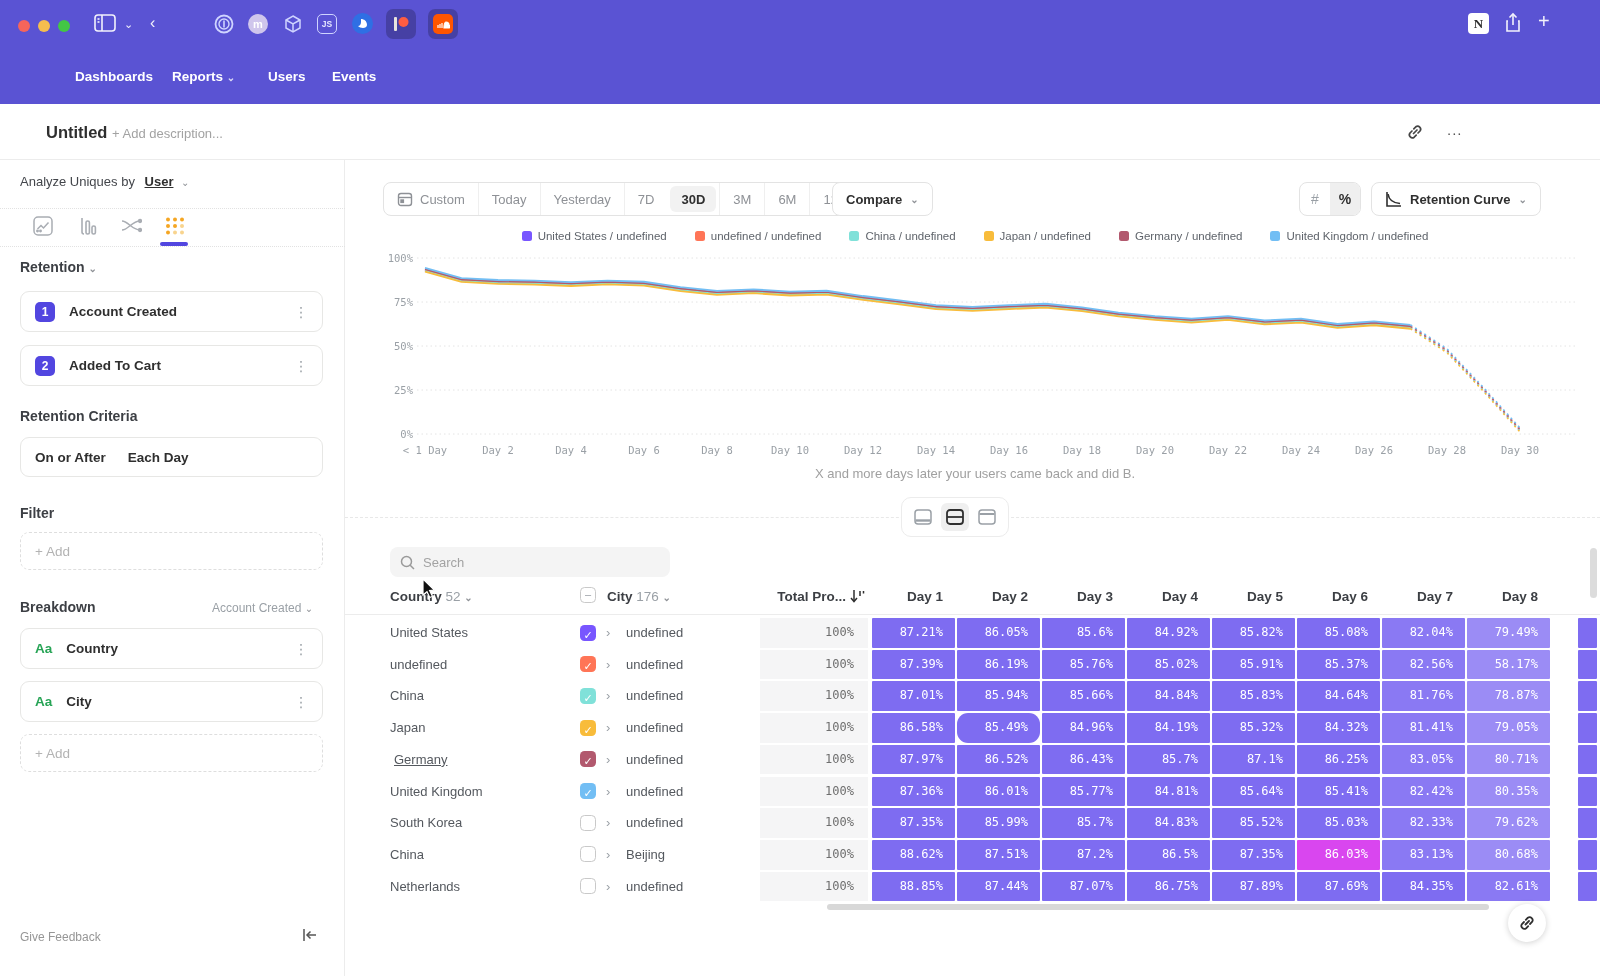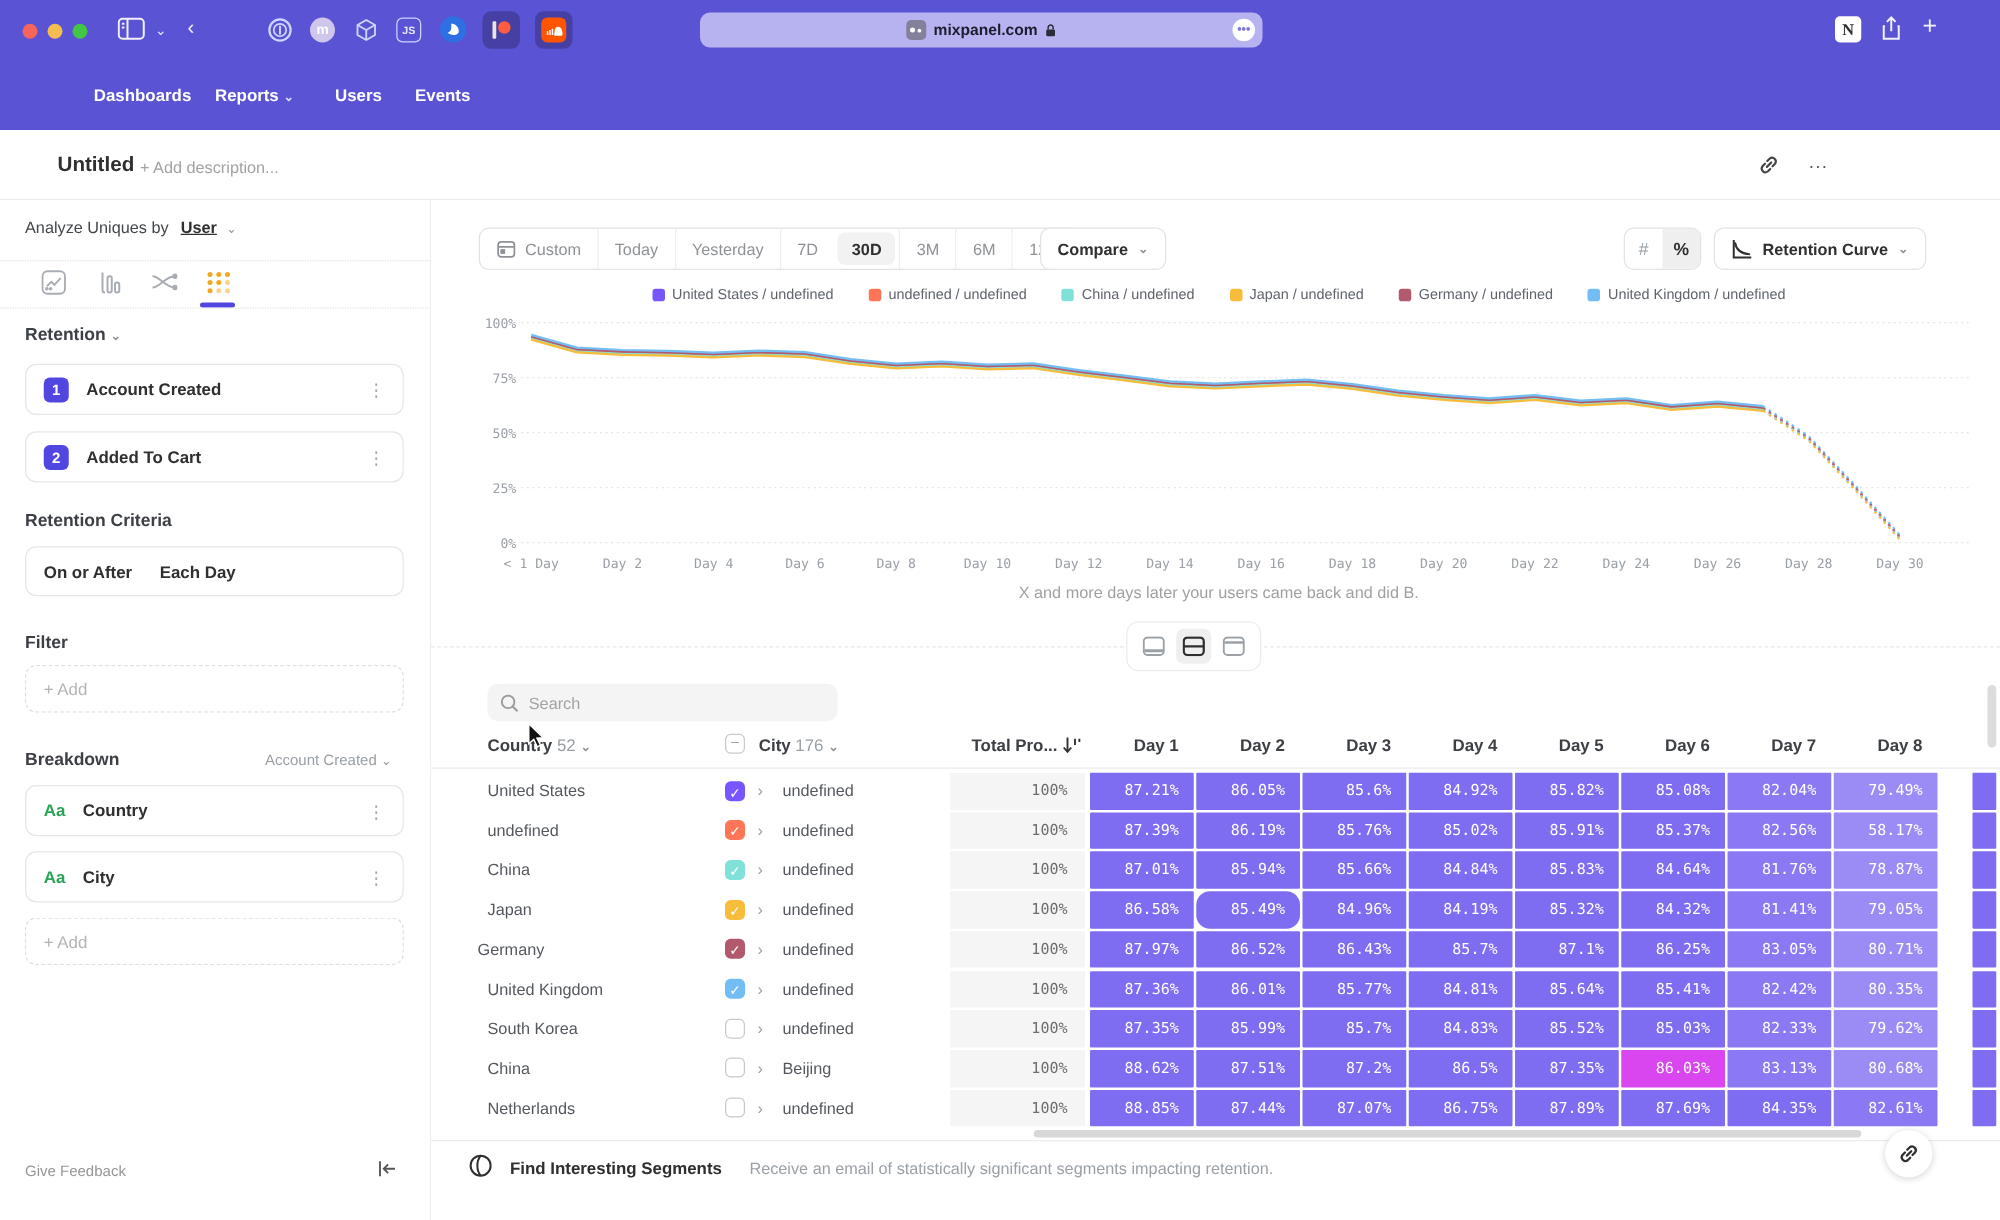--- a/index.html
+++ b/index.html
@@ -148,32 +148,20 @@
           <circle cx="11.5" cy="7" r="5" fill="#ff5d42"></circle>
         </svg>
     </span>
     <span class="abs ext" style="left:428px; top:9px; width:30px; height:30px; border-radius:7px; background:rgba(0,0,0,.22);">
       <span style="width:20px; height:20px; border-radius:5px; background:#f50; display:flex; align-items:center; justify-content:center;">
         <svg width="13" height="9">
             <path d="M1 8 L1 5 M3 8 L3 4 M5 8 L5 3 M7 8 C7 8 7 2 9 2 C11 2 12 3.5 12 5 C13 5 13 8 12 8 Z" stroke="#fff" stroke-width="1.2" fill="#fff"></path>
           </svg>
       </span>
     </span>
-    <div class="abs urlbar">
-      <span class="fav">
-          <i></i>
-          <i class="sm"></i>
-        </span>
-      <span class="url-txt">mixpanel.com</span>
-      <svg width="9" height="11" viewBox="0 0 9 11">
-          <rect x="1" y="4.5" width="7" height="5.5" rx="1" fill="#2b2b3a"></rect>
-          <path d="M2.5 4.5 V3 a2 2 0 0 1 4 0 V4.5" fill="none" stroke="#2b2b3a" stroke-width="1.2"></path>
-        </svg>
-      <span class="url-more">•••</span>
-    </div>
     <span class="abs ext" style="left:1468px; top:13px; width:21px; height:21px; background:#fff; border-radius:4px; color:#2f2f2f; font-weight:700; font-size:13px; font-family:'Liberation Serif', serif;">N</span>
     <span class="abs chrome-ic" style="left:1504px; top:12px;">
       <svg width="18" height="22" fill="none" stroke="#fff" stroke-width="1.6">
           <path d="M4 9 H3 V19 H15 V9 H14"></path>
           <line x1="9" y1="2" x2="9" y2="13"></line>
           <path d="M5.5 5.5 L9 2 L12.5 5.5"></path>
         </svg>
     </span>
     <span class="abs chrome-ic" style="left:1538px; top:10px; font-size:20px; font-weight:300;">+</span>
   </div>
@@ -649,21 +637,21 @@
           </div>
           <div class="dcell" style="left: 1037px; width: 83px; background: rgb(138, 121, 243);">
             <span>81.41%</span>
           </div>
           <div class="dcell" style="left: 1122px; width: 83px; background: rgb(155, 140, 245);">
             <span>79.05%</span>
           </div>
           <div class="dcell" style="left: 1233px; width: 19px; background: rgb(126, 108, 241);"></div>
         </div>
         <div class="trow" style="top: 126.8px;">
-          <span class="c-country" style="left: 37px;">Germany</span>
+          <span class="c-country" style="left: 49px; text-decoration: underline;">Germany</span>
           <span class="cbx" style="left: 235px; background: rgb(178, 89, 110);"><span class="ck">✓</span></span>
           <span class="rchev" style="left: 261px;">›</span>
           <span class="c-city" style="left: 281px;">undefined</span>
           <div class="c-total">
             <span>100%</span>
           </div>
           <div class="dcell" style="left: 527px; width: 83px; background: rgb(126, 108, 241);">
             <span>87.97%</span>
           </div>
           <div class="dcell" style="left: 612px; width: 83px; background: rgb(126, 108, 241);">
@@ -823,30 +811,20 @@
           <div class="dcell" style="left: 1122px; width: 83px; background: rgb(138, 121, 243);">
             <span>82.61%</span>
           </div>
           <div class="dcell" style="left: 1233px; width: 19px; background: rgb(126, 108, 241);"></div>
         </div>
       </div>
 
     <div class="abs hscroll"></div>
     <div class="abs vscroll"></div>
 
-    <div class="abs bottombar">
-      <span style="margin-left:30px;">
-        <svg width="19" height="19">
-            <circle cx="9.5" cy="9.5" r="8" fill="none" stroke="#2f2f2f" stroke-width="1.6"></circle>
-            <path d="M9.5 1.5 C6 6 6 13 9.5 17.5" fill="none" stroke="#2f2f2f" stroke-width="1.6"></path>
-          </svg>
-      </span>
-      <span class="bb-title" style="margin-left:14px;">Find Interesting Segments</span>
-      <span class="bb-desc" style="margin-left:22px;">Receive an email of statistically significant segments impacting retention.</span>
-    </div>
   </div>
 
   <div class="abs fab">
     <svg width="20" height="20" viewBox="0 0 20 20" fill="none" stroke="#2f2f2f" stroke-width="1.8" stroke-linecap="round">
         <path d="M8.5 11.5 L12 8 M7 9 L5 11 a3 3 0 0 0 4.2 4.2 l2-2 M13 11 l2-2 A3 3 0 0 0 10.8 4.8 l-2 2"></path>
       </svg>
   </div>
 
   <svg class="abs" style="left:422px; top:578px;" width="18" height="22">
     <polygon points="1,1 1,17 5,13.6 7.8,19.5 10.4,18.2 7.6,12.5 12.6,12.2" fill="#111" stroke="#fff" stroke-width="1.2"></polygon>

